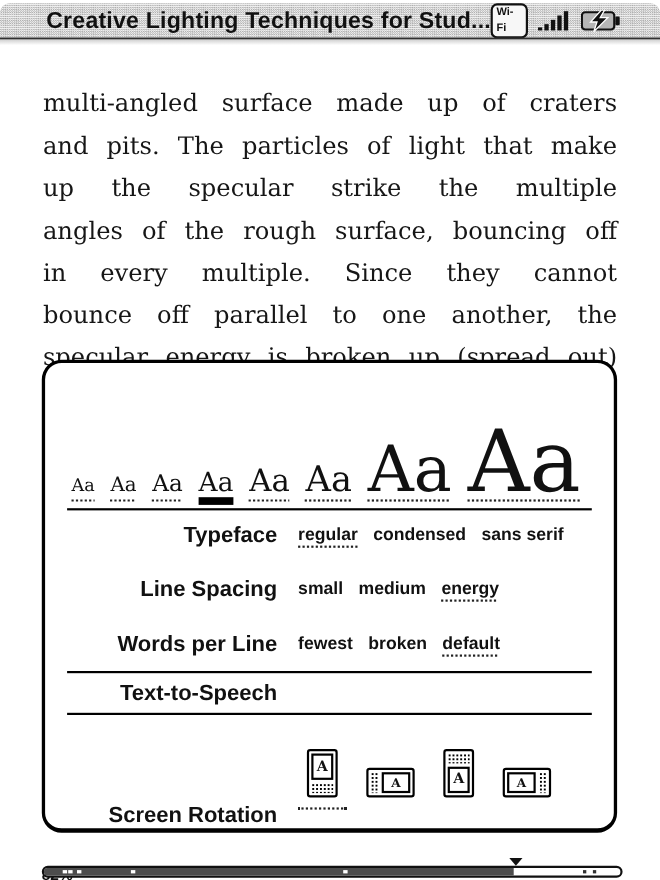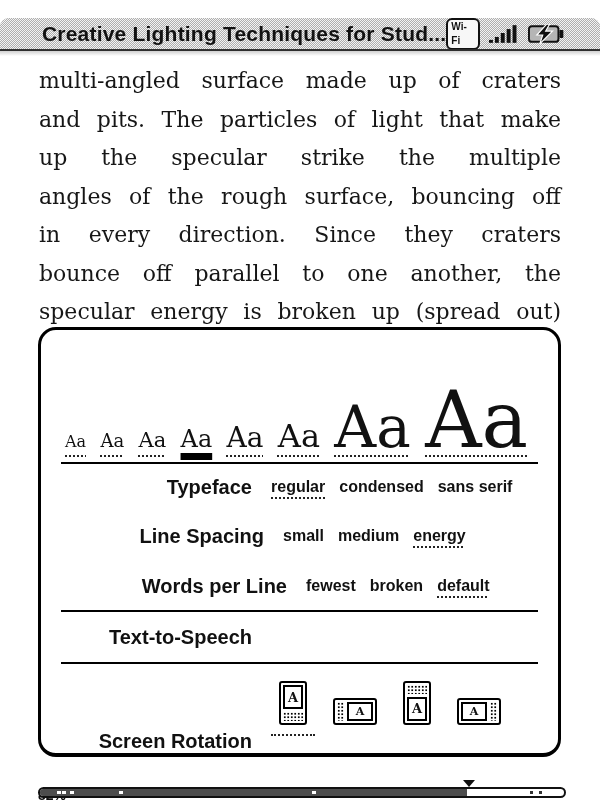--- a/index.html
+++ b/index.html
@@ -1,35 +1,35 @@
 <!DOCTYPE html>
 <html><head>
 <meta charset="utf-8">
 <style>
   html,body{margin:0;padding:0;background:#fff;}
   .page{position:relative;width:600px;height:800px;background:#fff;overflow:hidden;
         font-family:"Liberation Sans",sans-serif;color:#111;}
 
   
-  .titlebar{position:absolute;top:18px;left:0;right:0;height:33px;
+  .titlebar{position:absolute;top:3px;left:0;right:0;height:33px;
     background-color:#c0c0c0;
     background-image:repeating-conic-gradient(#aeaeae 0% 25%,#f3f3f3 0% 50%);
     background-size:2px 2px;
     border-bottom:2px solid #1a1a1a;border-radius:9px 9px 0 0;
     display:flex;align-items:center;justify-content:center;
     padding:0 36px 0 42px;box-sizing:border-box;}
   .titlebar::after{content:"";position:absolute;left:0;right:0;top:100%;height:7px;
     background:linear-gradient(rgba(90,90,90,.4),rgba(255,255,255,0));}
   .title{font-size:21px;font-weight:bold;letter-spacing:.2px;white-space:nowrap;}
   .status-icons{display:flex;align-items:center;gap:9px;}
   .wifi{font-size:10px;font-weight:bold;border:2px solid #111;border-radius:6px;
     padding:0 3px;background:#f7f7f7;line-height:14px;}
 
   
-  .bodytext{position:absolute;top:62px;left:39px;width:522px;
+  .bodytext{position:absolute;top:76px;left:39px;width:522px;
     font-family:"DejaVu Serif",serif;font-size:22px;color:#161616;}
   .bodytext .line{text-align:justify;text-align-last:justify;line-height:38.5px;}
 
   
   .panel{position:absolute;left:38px;top:327px;width:523px;height:430px;
     box-sizing:border-box;border:3px solid #000;border-bottom-width:4px;
     border-radius:18px;background:#fff;display:flex;flex-direction:column;}
   .divider{border-top:2px solid #000;margin:0 20px;height:0;}
 
   .sizes-row{height:132px;box-sizing:border-box;display:flex;align-items:baseline;
@@ -38,22 +38,22 @@
     text-decoration-line:underline;text-decoration-style:dotted;
     text-decoration-thickness:2px;text-decoration-color:#222;text-underline-offset:8px;}
   .aa.s1{font-size:16px;} .aa.s2{font-size:18px;} .aa.s3{font-size:21px;}
   .aa.s4{font-size:24px;} .aa.s5{font-size:28px;} .aa.s6{font-size:32px;}
   .aa.s7{font-size:58px;} .aa.s8{font-size:78px;}
   .aa.selected{text-decoration-style:solid;text-decoration-thickness:7px;
     text-underline-offset:6px;text-decoration-color:#000;}
 
   .opt-row{display:grid;grid-template-columns:211px 1fr;column-gap:19px;
     align-items:center;}
-  .opt-row.h46{height:46px;} .opt-row.h52{height:52px;margin-left:12px;}
-  .opt-row.h48{height:48px;margin-left:35px;} .opt-row.h50{height:50px;}
+  .opt-row.h46{height:46px;} .opt-row.h52{height:52px;}
+  .opt-row.h48{height:48px;} .opt-row.h50{height:36px;}
   .rowlabel{font-size:20px;font-weight:bold;text-align:right;white-space:nowrap;}
   .opts{display:flex;gap:14px;align-items:baseline;}
   .opt{font-size:16px;font-weight:bold;cursor:pointer;white-space:nowrap;}
   .opt.selected{text-decoration-line:underline;text-decoration-style:dotted;
     text-decoration-thickness:2px;text-decoration-color:#222;text-underline-offset:5px;}
 
   
   .rot-row{flex:1;display:grid;grid-template-columns:211px 1fr;column-gap:19px;
     align-items:end;}
   .rot-row .rowlabel{}
@@ -111,21 +111,21 @@
         <polygon points="19,0 9,11 15,11 12,20 25,7 18,7 22,0" fill="#111" stroke="#fff" stroke-width="1.2"></polygon>
       </svg>
     </span>
   </header>
 
   <main class="bodytext">
     <div class="line">multi-angled surface made up of craters</div>
     <div class="line">and pits. The particles of light that make</div>
     <div class="line">up the specular strike the multiple</div>
     <div class="line">angles of the rough surface, bouncing off</div>
-    <div class="line">in every direction. Since they craters</div>
+    <div class="line">in every multiple. Since they cannot</div>
     <div class="line">bounce off parallel to one another, the</div>
     <div class="line">specular energy is broken up (spread out)</div>
   </main>
 
   <section class="panel">
 
     <div class="sizes-row">
       <span class="aa s1">Aa</span>
       <span class="aa s2">Aa</span>
       <span class="aa s3">Aa</span>

